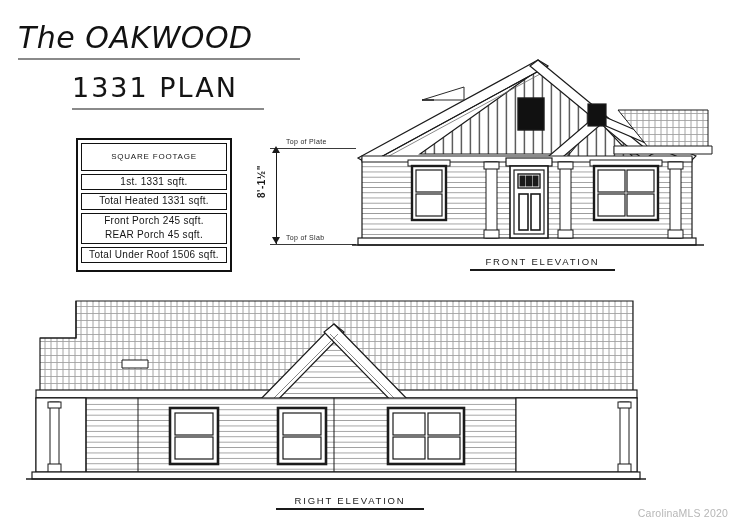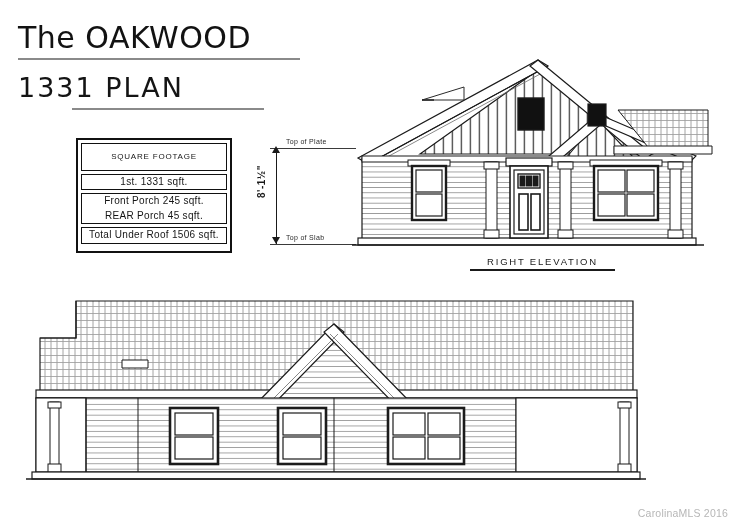--- a/index.html
+++ b/index.html
@@ -22,32 +22,34 @@
     position: absolute;
     left: 18px;
     top: 22px;
     width: 300px;
   }
   #plan-name {
     font-family: "DejaVu Sans", sans-serif;
     font-size: 30px;
     font-weight: 400;
     letter-spacing: 0.5px;
+    font-style: italic;
     color: #121212;
     white-space: nowrap;
     line-height: 1.05;
   }
   #title-rule-1 {
     margin-top: 4px;
     width: 282px;
     height: 2px;
     background: #8a8a8a;
   }
   #plan-number {
     margin-top: 12px;
+    margin-left: 54px;
     font-family: "DejaVu Sans", sans-serif;
     font-size: 27px;
     letter-spacing: 2px;
     color: #141414;
     white-space: nowrap;
   }
   #title-rule-2 {
     margin-top: 5px;
     margin-left: 54px;
     width: 192px;
@@ -181,20 +183,23 @@
     <div id="plan-number">1331 PLAN</div>
     <div id="title-rule-2"></div>
   </div>
 
   <div id="sqft-table">
     <div class="sqft-row header">SQUARE FOOTAGE</div>
     <div class="sqft-row">
       <span class="sqft-line">1st. 1331 sqft.</span>
     </div>
     <div class="sqft-row">
+      <span class="sqft-line">Total Heated 1331 sqft.</span>
+    </div>
+    <div class="sqft-row">
       <span class="sqft-line">Front Porch 245 sqft.</span>
       <span class="sqft-line">REAR Porch 45 sqft.</span>
     </div>
     <div class="sqft-row">
       <span class="sqft-line">Total Under Roof 1506 sqft.</span>
     </div>
   </div>
 
   <div id="dim-group">
     <div class="dim-ext" id="dim-ext-top"></div>
@@ -301,21 +306,21 @@
           <rect x="246" y="112" width="27" height="22" fill="#ffffff" stroke="#1b1b1b" stroke-width="1.2"></rect>
           <rect x="275" y="112" width="27" height="22" fill="#ffffff" stroke="#1b1b1b" stroke-width="1.2"></rect>
           <rect x="246" y="136" width="27" height="22" fill="#ffffff" stroke="#1b1b1b" stroke-width="1.2"></rect>
           <rect x="275" y="136" width="27" height="22" fill="#ffffff" stroke="#1b1b1b" stroke-width="1.2"></rect>
         </g>
       </g>
     </svg>
   </div>
 
   <div class="elev-caption" style="left:470px;top:256px;width:145px;">
-    <span>RIGHT ELEVATION</span>
+    <span>FRONT ELEVATION</span>
     <div class="rule"></div>
   </div>
 
   <div style="position:absolute;left:18px;top:286px;width:660px;height:200px;">
     <svg width="660" height="200" viewBox="0 0 660 200">
       <defs>
         <pattern id="lap2" width="10" height="5.4" patternUnits="userSpaceOnUse">
           <rect width="10" height="5.4" fill="#ffffff"></rect>
           <line x1="0" y1="5.2" x2="10" y2="5.2" stroke="#707070" stroke-width="0.9"></line>
         </pattern>
@@ -381,16 +386,20 @@
           <rect x="370" y="122" width="76" height="56" fill="#ffffff" stroke="#1b1b1b" stroke-width="2.6"></rect>
           <rect x="375" y="127" width="32" height="22" fill="#ffffff" stroke="#1b1b1b" stroke-width="1.2"></rect>
           <rect x="410" y="127" width="32" height="22" fill="#ffffff" stroke="#1b1b1b" stroke-width="1.2"></rect>
           <rect x="375" y="151" width="32" height="22" fill="#ffffff" stroke="#1b1b1b" stroke-width="1.2"></rect>
           <rect x="410" y="151" width="32" height="22" fill="#ffffff" stroke="#1b1b1b" stroke-width="1.2"></rect>
         </g>
       </g>
     </svg>
   </div>
 
-
-  <div id="watermark">CarolinaMLS 2016</div>
+  <div class="elev-caption" style="left:276px;top:495px;width:148px;">
+    <span>RIGHT ELEVATION</span>
+    <div class="rule"></div>
+  </div>
+
+  <div id="watermark">CarolinaMLS 2020</div>
 
 </div>
 
 </body></html>

